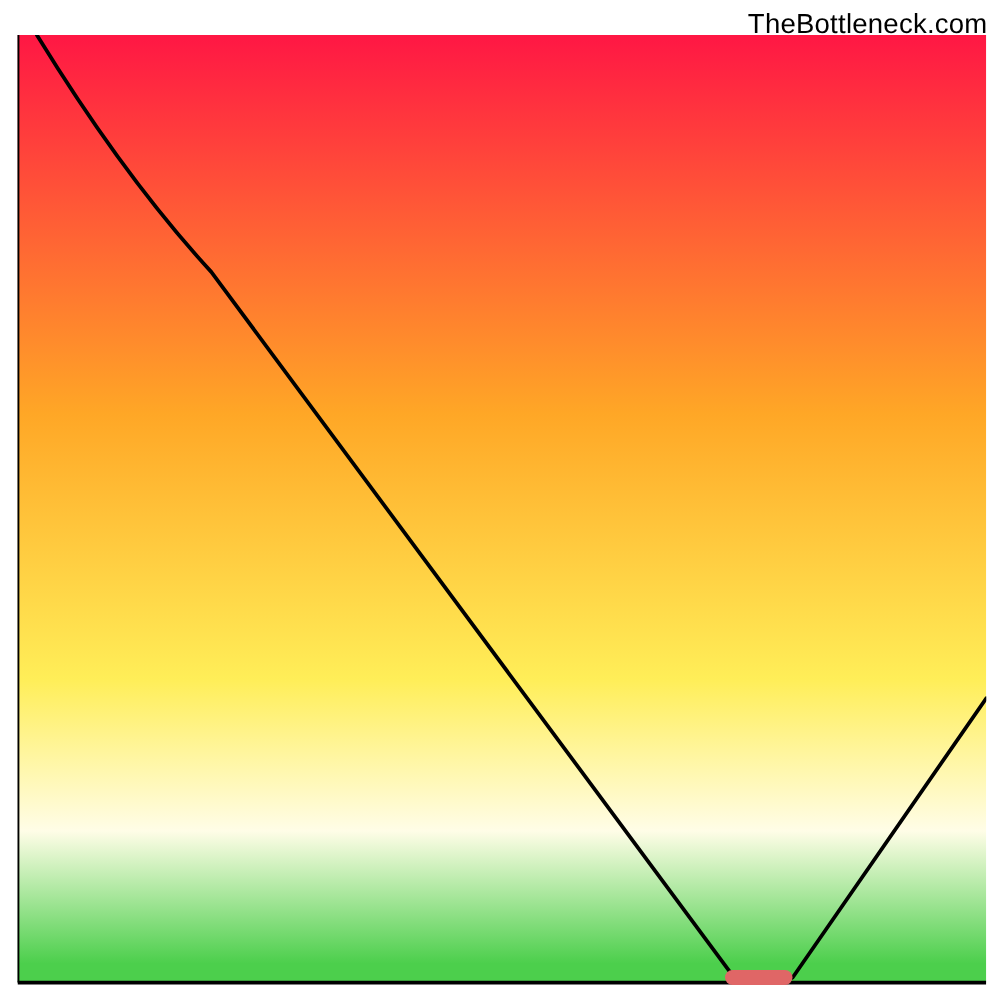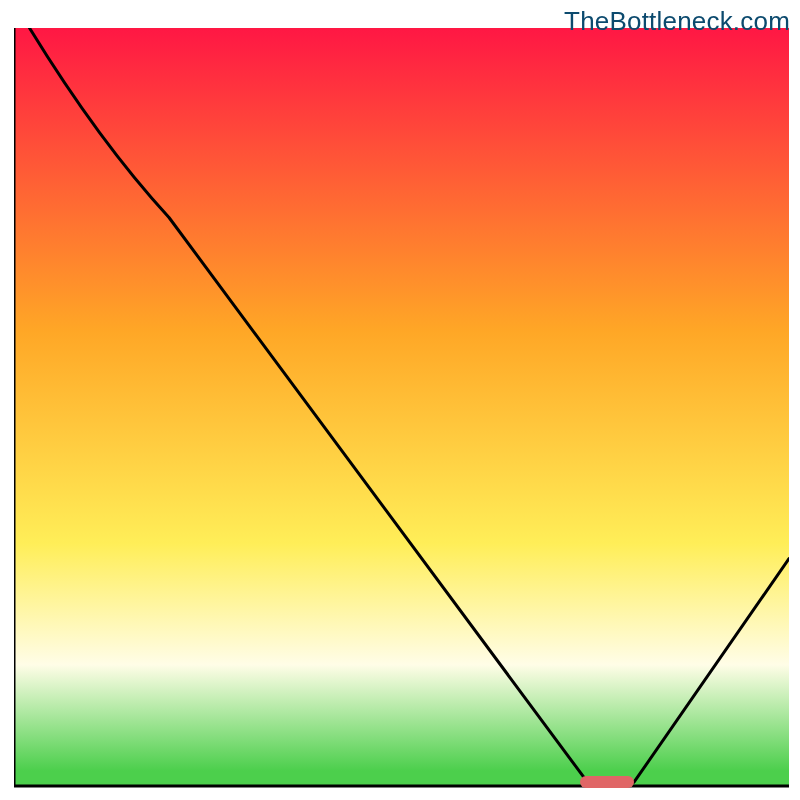--- a/index.html
+++ b/index.html
@@ -1,18 +1,18 @@
 <!DOCTYPE html>
 <html><head>
 <meta charset="utf-8">
 <style>
 * { margin: 0; padding: 0; box-sizing: border-box; }
 body { width: 800px; height: 800px; overflow: hidden; position: relative; font-family: Arial, sans-serif; }
 .container { width: 800px; height: 800px; position: relative; background: white; }
-.watermark { position: absolute; top: 6px; right: 10px; color: #0c4a6e; font-size: 26px; font-weight: 500; letter-spacing: 0.2px; z-index: 10; }
+.watermark { position: absolute; top: 6px; right: 10px; color: #000000; font-size: 22px; font-weight: 500; letter-spacing: 0.2px; z-index: 10; }
 .plot-area { position: absolute; left: 14px; top: 28px; width: 775px; height: 760px; }
 .gradient-bg { position: absolute; left: 0; top: 0; width: 100%; height: 100%; }
 .axes { position: absolute; left: 0; top: 0; width: 100%; height: 100%; }
 .curve { position: absolute; left: 0; top: 0; width: 100%; height: 100%; }
 .minimum-marker { position: absolute; width: 46px; height: 12px; background: #e06666; border-radius: 6px; }
 </style>
 </head>
 <body>
 
 <div class="container">

